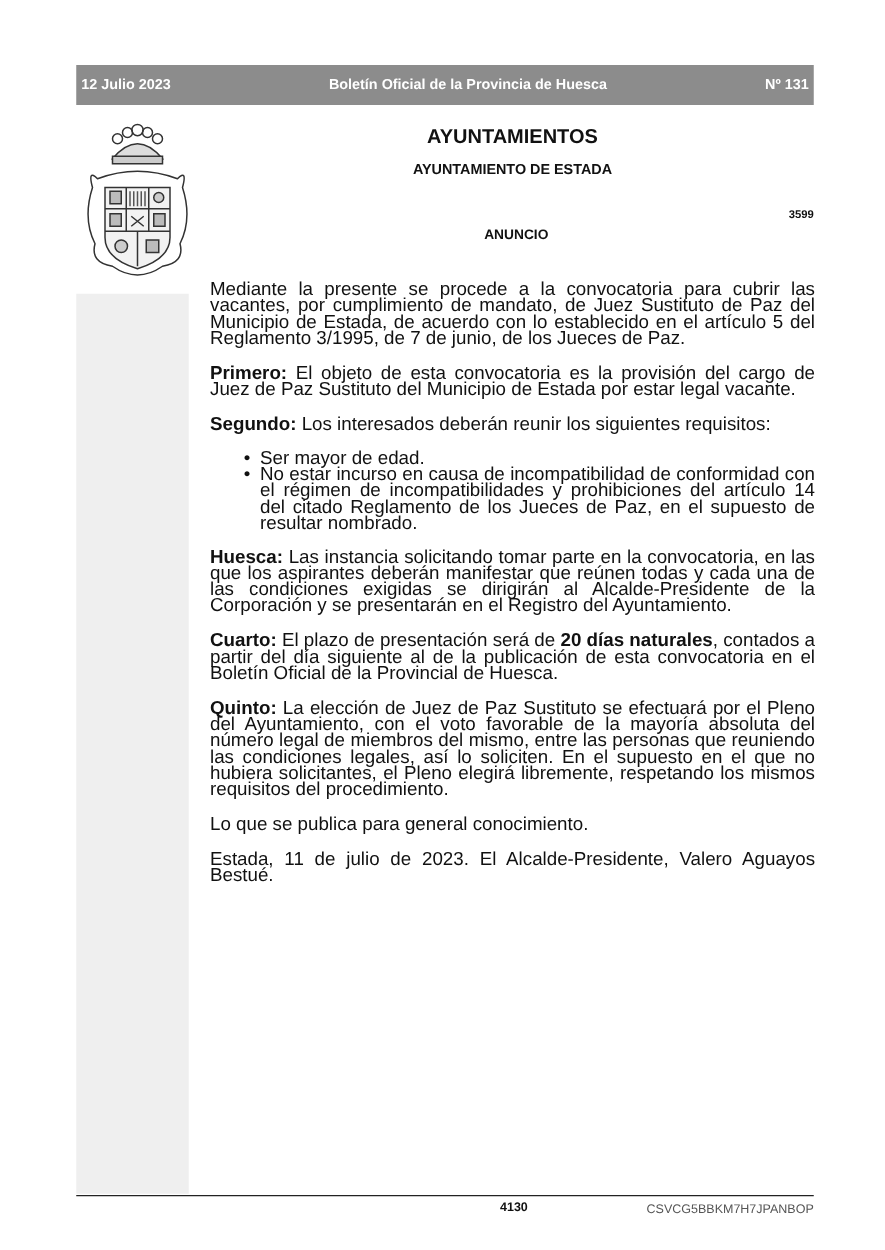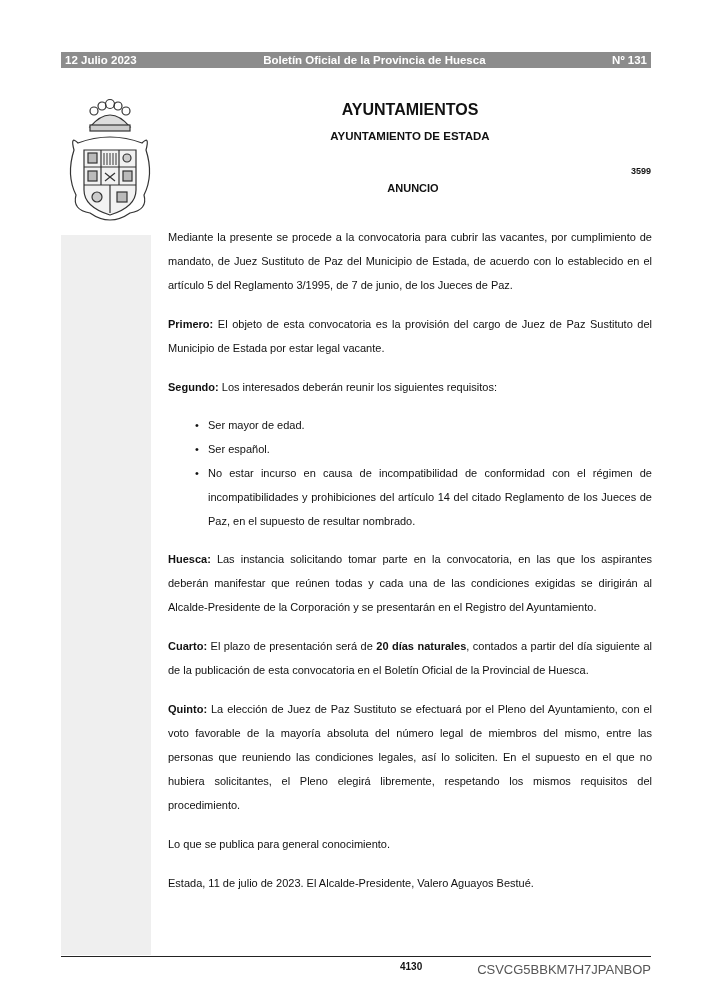--- a/index.html
+++ b/index.html
@@ -1,48 +1,48 @@
 <!DOCTYPE html>
 <html><head>
   <meta charset="utf-8">
   <style>
     html, body { margin: 0; padding: 0; }
     body {
       width: 708px; height: 1000px; background: #ffffff; position: relative; overflow: hidden;
       font-family: "Liberation Sans", "DejaVu Sans", sans-serif; color: #111;
     }
     .header-bar {
-      position: absolute; left: 61px; top: 52px; width: 590px; height: 16px;
+      position: absolute; left: 61px; top: 52px; width: 590px; height: 32px;
       background: #8c8c8c; color: #fff; font-weight: bold; font-size: 11.5px;
       display: flex; align-items: center; justify-content: space-between;
       padding: 0 4px; box-sizing: border-box;
     }
     .header-bar span { line-height: 16px; }
     .sidebar {
       position: absolute; left: 61px; top: 235px; width: 90px; height: 720px; background: #efefef;
     }
     .crest { position: absolute; left: 60px; top: 95px; width: 100px; height: 135px; }
     .title-block { position: absolute; left: 170px; top: 100px; width: 480px; text-align: center; }
     .title-main { font-size: 20px; font-weight: bold; margin: 0; line-height: 24px; }
     .title-sub { font-size: 16px; font-weight: bold; margin: 0; line-height: 20px; }
     .title-org { font-size: 11.5px; font-weight: bold; margin-top: 9px; line-height: 14px; }
     .ad-number { position: absolute; right: 57px; top: 166px; font-size: 9px; font-weight: bold; }
     .anuncio { position: absolute; left: 170px; top: 182px; width: 486px; text-align: center; font-size: 11px; font-weight: bold; }
     .content {
       position: absolute; left: 168px; top: 225px; width: 484px;
-      font-size: 11px; line-height: 24px; text-align: justify;
+      font-size: 15px; line-height: 13px; text-align: justify;
     }
     .content p { margin: 0 0 14.8px 0; }
     .content b { font-weight: bold; }
     .content ul { margin: 0 0 14.8px 0; padding-left: 40px; }
     .content li { margin: 0; padding-left: 0; list-style: none; position: relative; }
     .content li::before { content: "\2022"; position: absolute; left: -13px; }
     .footer-line { position: absolute; left: 61px; top: 956px; width: 590px; height: 1px; background: #222; }
     .page-number { position: absolute; left: 400px; top: 961px; font-size: 10px; font-weight: bold; }
-    .csv-code { position: absolute; right: 57px; top: 962px; font-size: 13px; color: #555; }
+    .csv-code { position: absolute; right: 57px; top: 962px; font-size: 10px; color: #555; }
   </style>
 </head>
 <body>
 
 <div class="header-bar">
   <span>12 Julio 2023</span>
   <span>Boletín Oficial de la Provincia de Huesca</span>
   <span>Nº 131</span>
 </div>
 
@@ -93,21 +93,20 @@
 
 <div class="ad-number">3599</div>
 <div class="anuncio">ANUNCIO</div>
 
 <div class="content">
   <p>Mediante la presente se procede a la convocatoria para cubrir las vacantes, por cumplimiento de mandato, de Juez Sustituto de Paz del Municipio de Estada, de acuerdo con lo establecido en el artículo 5 del Reglamento 3/1995, de 7 de junio, de los Jueces de Paz.</p>
   <p><b>Primero:</b><span> El objeto de esta convocatoria es la provisión del cargo de Juez de Paz Sustituto del Municipio de Estada por estar legal vacante.</span></p>
   <p style="margin-bottom:7px"><b>Segundo:</b><span> Los interesados deberán reunir los siguientes requisitos:</span></p>
   <ul style="margin-top:14px">
     <li>Ser mayor de edad.</li>
-    <li>Ser español.</li>
     <li>No estar incurso en causa de incompatibilidad de conformidad con el régimen de incompatibilidades y prohibiciones del artículo 14 del citado Reglamento de los Jueces de Paz, en el supuesto de resultar nombrado.</li>
   </ul>
   <p><b>Huesca:</b><span> Las instancia solicitando tomar parte en la convocatoria, en las que los aspirantes deberán manifestar que reúnen todas y cada una de las condiciones exigidas se dirigirán al Alcalde-Presidente de la Corporación y se presentarán en el Registro del Ayuntamiento.</span></p>
   <p><b>Cuarto:</b><span> El plazo de presentación será de </span><b>20 días naturales</b><span>, contados a partir del día siguiente al de la publicación de esta convocatoria en el Boletín Oficial de la Provincial de Huesca.</span></p>
   <p><b>Quinto:</b><span> La elección de Juez de Paz Sustituto se efectuará por el Pleno del Ayuntamiento, con el voto favorable de la mayoría absoluta del número legal de miembros del mismo, entre las personas que reuniendo las condiciones legales, así lo soliciten. En el supuesto en el que no hubiera solicitantes, el Pleno elegirá libremente, respetando los mismos requisitos del procedimiento.</span></p>
   <p>Lo que se publica para general conocimiento.</p>
   <p>Estada, 11 de julio de 2023. El Alcalde-Presidente, Valero Aguayos Bestué.</p>
 </div>
 
 <div class="footer-line"></div>

